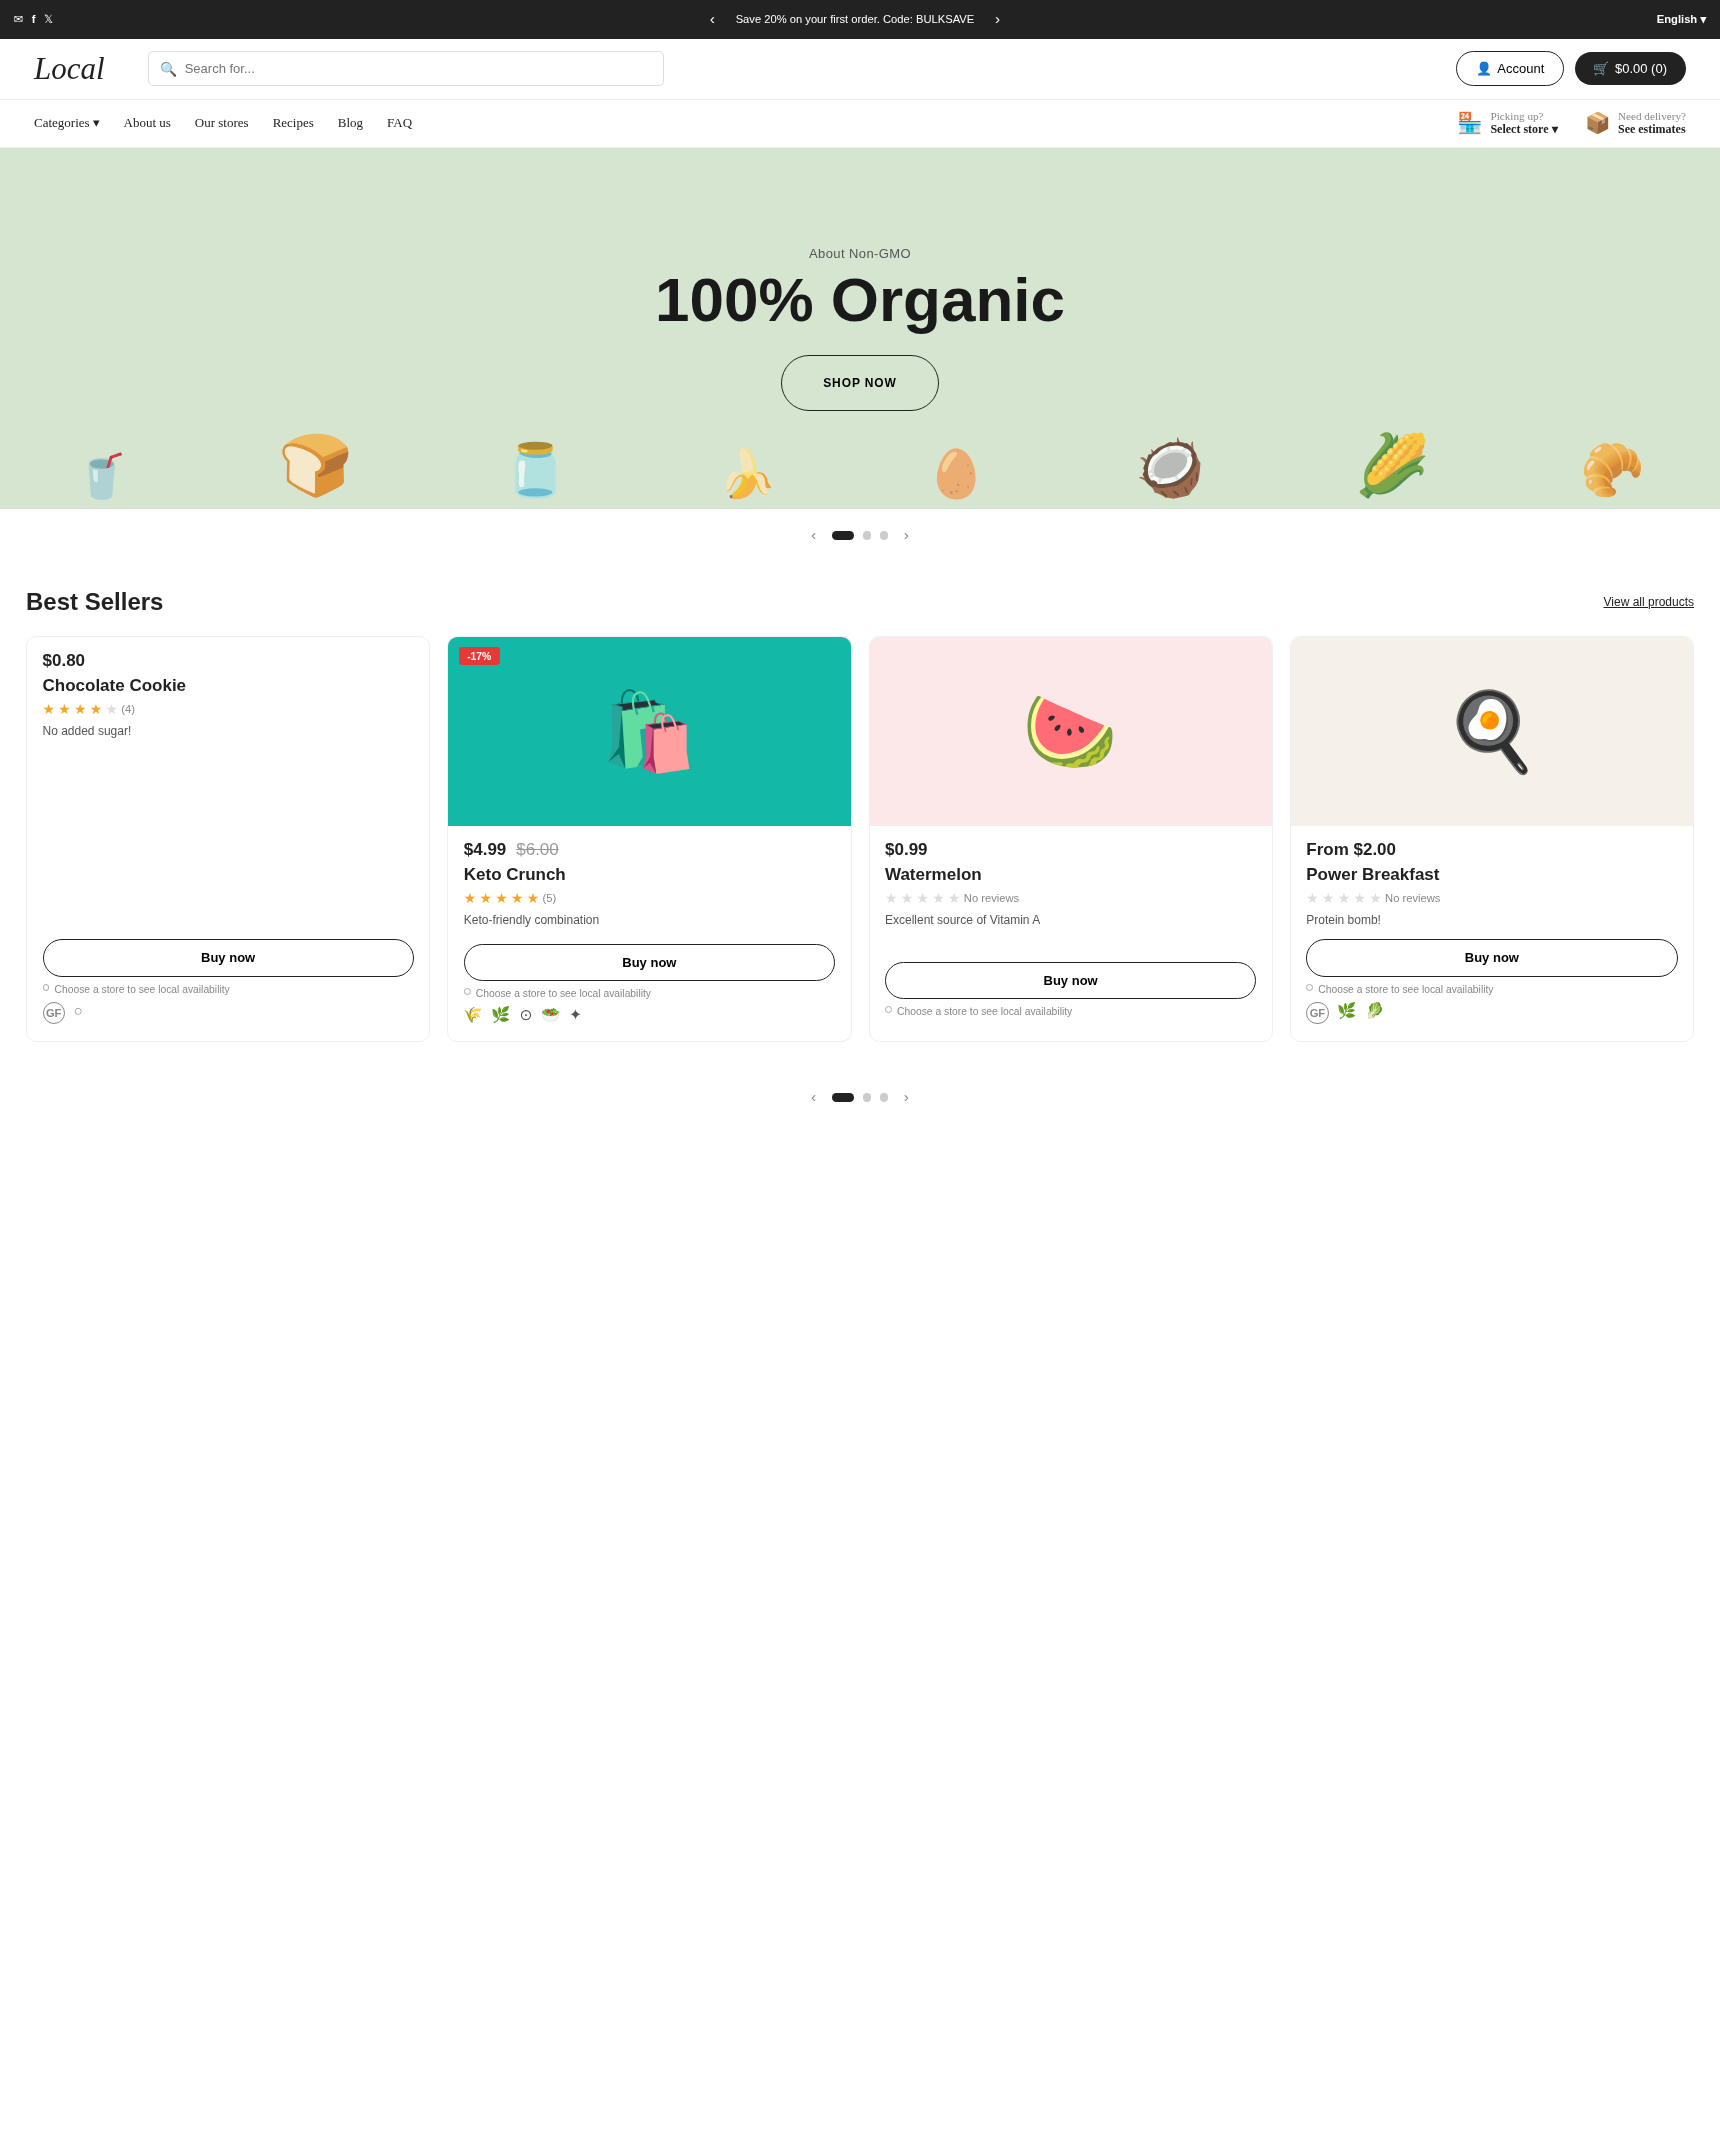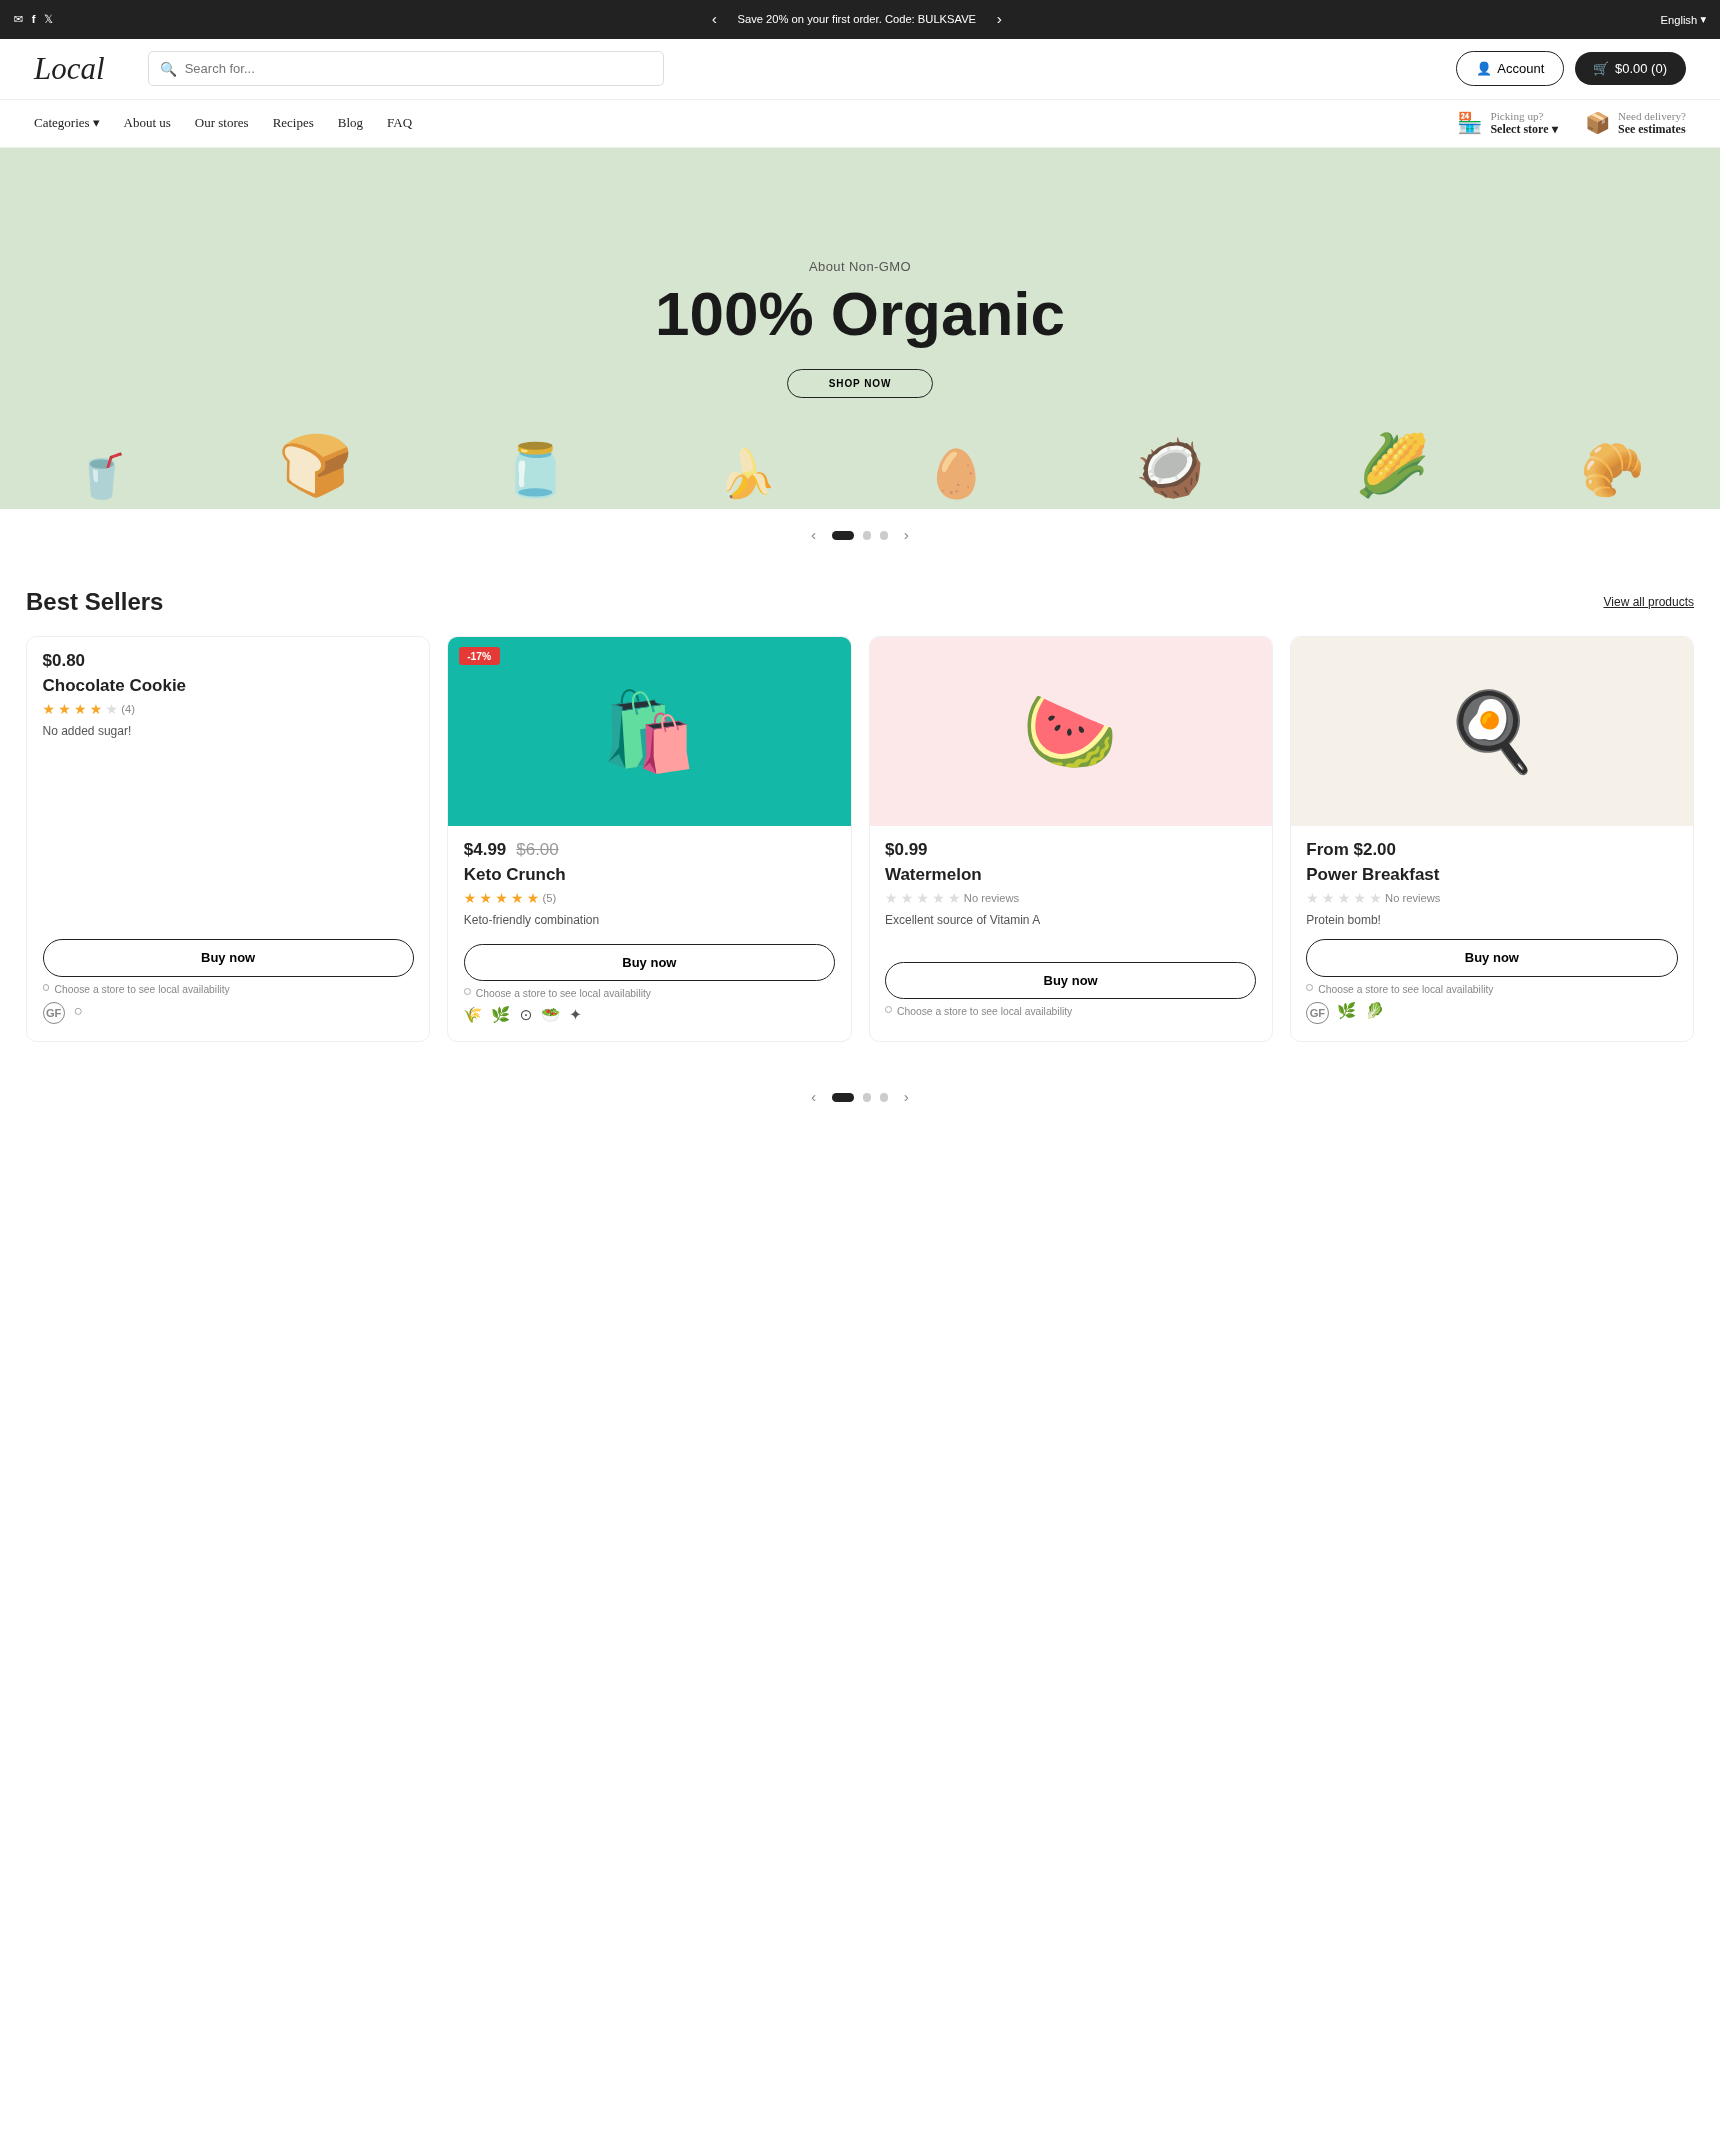--- a/index.html
+++ b/index.html
@@ -11,21 +11,21 @@
       color: #fff;
       text-align: center;
       padding: 6.9px 13.8px;
       font-size: 11.2px;
       display: flex;
       align-items: center;
       justify-content: space-between;
       position: relative;
     }
     .announcement-bar .social-icons { display: flex; gap: 8.6px; align-items: center; }
-    .announcement-bar .lang { display: flex; align-items: flex-end; gap: 3.4px; }
+    .announcement-bar .lang { display: flex; align-items: center; gap: 3.4px; font-weight: bold; }
     .ann-center { flex: 1; text-align: center; }
 
     
     .header {
       display: flex;
       align-items: center;
       padding: 12px 34px;
       border-bottom: 0.9px solid #eee;
       gap: 17px;
     }
@@ -97,22 +97,22 @@
     .hero-content {
       text-align: center;
       z-index: 2;
       position: relative;
     }
     .hero-subtitle { font-size: 13px; color: #555; margin-bottom: 8.6px; letter-spacing: 0.4px; }
     .hero-title { font-size: 62px; font-weight: 800; color: #1a1a1a; line-height: 1.0; margin-bottom: 24px; }
     .btn-shop-now {
       border: 1.7px solid #222;
       background: transparent;
-      padding: 8px 41px;
-      font-size: 10px;
+      padding: 20px 41px;
+      font-size: 12px;
       font-weight: 600;
       border-radius: 43px;
       cursor: pointer;
       letter-spacing: 0.9px;
       text-transform: uppercase;
     }
 
     
     .carousel-dots {
       display: flex;

